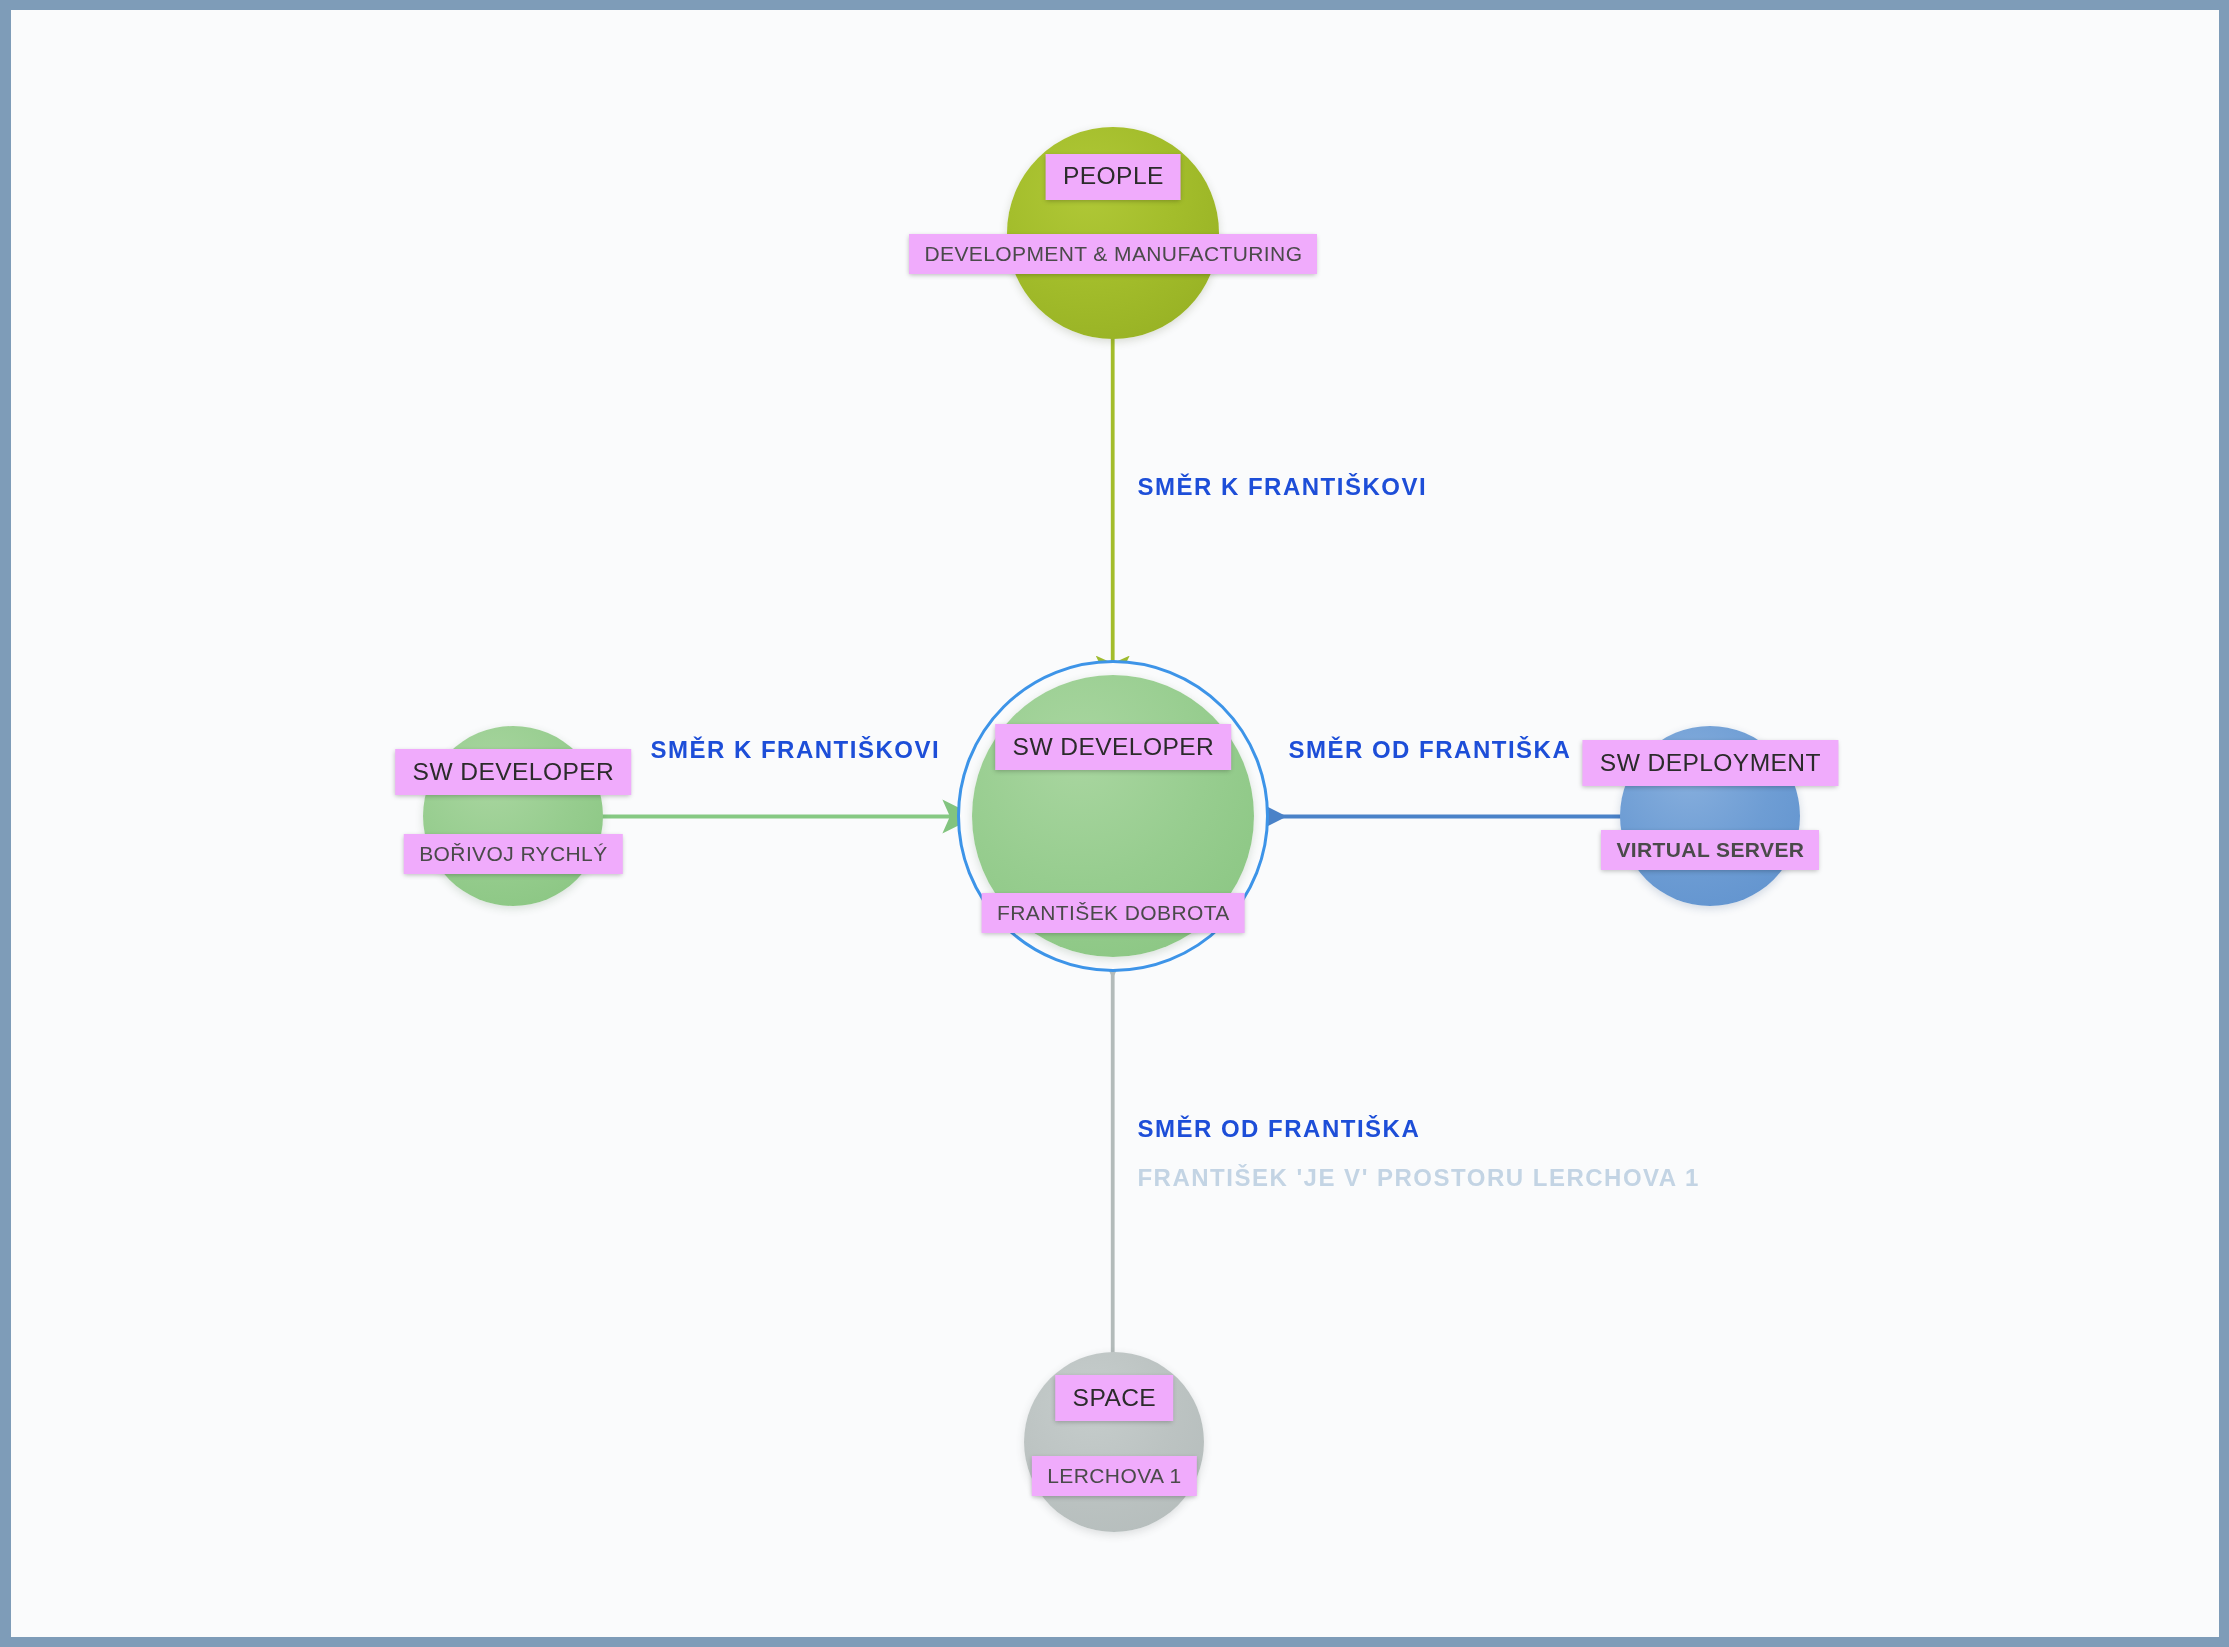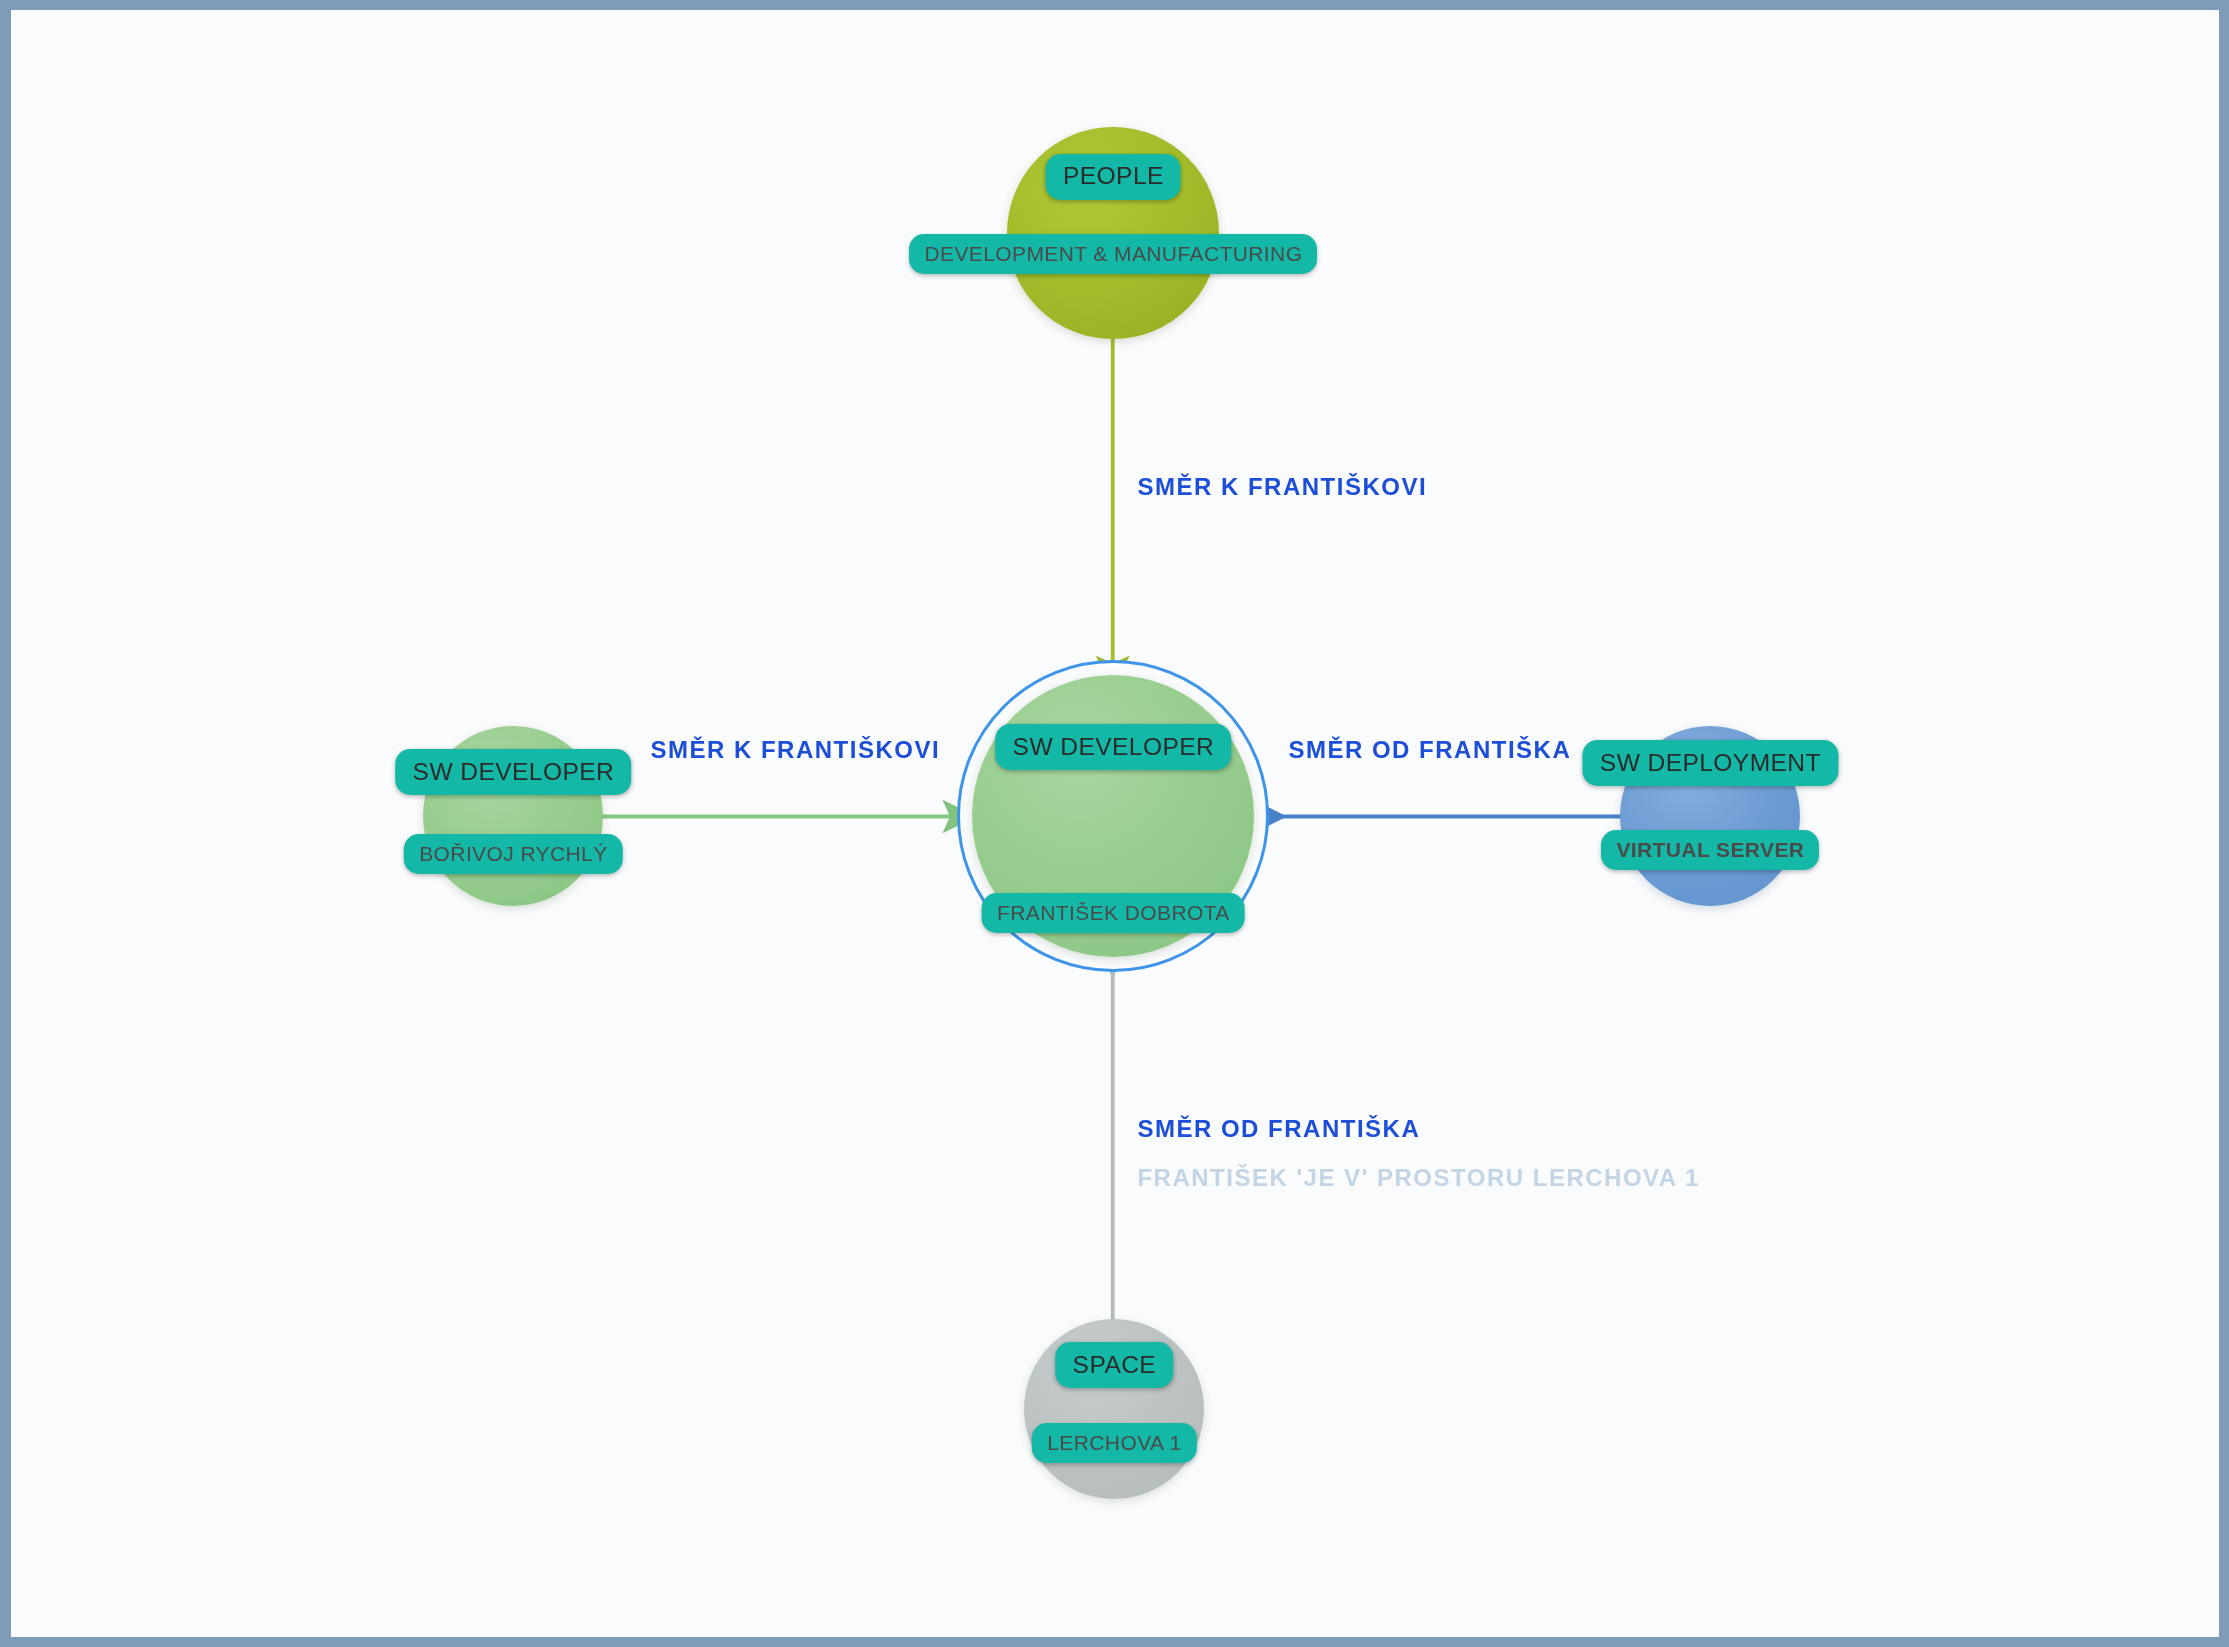--- a/index.html
+++ b/index.html
@@ -87,22 +87,22 @@
     background: #fafbfc;
     z-index: -1;
   }
   .node.selected { z-index: 5; }
 
   
   .pill {
     position: absolute;
     left: 50%;
     transform: translateX(-50%);
-    background: #14b8a6;
-    border-radius: 15px;
+    background: #f0abfc;
+    border-radius: 0;
     white-space: nowrap;
     color: #2b2b2b;
     font-weight: 400;
     letter-spacing: 0.4px;
     box-shadow: 0 1.9px 4.7px rgba(0,0,0,0.26);
     z-index: 3;
   }
   .pill.type {
     font-size: 24.6px;
     padding: 8.5px 17px 9.5px 17px;
@@ -178,21 +178,21 @@
       <div class="pill type" style="top:49px;">SW DEVELOPER</div>
       <div class="pill name" style="top:175px;margin-top:43px;">FRANTIŠEK DOBROTA</div>
     </div>
 
     <div class="node blue" style="left:1609px; top:716px; width:180px; height:180px;">
       <div class="node-disc"></div>
       <div class="pill type" style="top:14px;">SW DEPLOYMENT</div>
       <div class="pill name" style="top:104px;font-weight:bold;">VIRTUAL SERVER</div>
     </div>
 
-    <div class="node gray" style="left:1013px; top:1309px; width:180px; height:180px;">
+    <div class="node gray" style="left:1013px; top:1342px; width:180px; height:180px;">
       <div class="node-disc"></div>
       <div class="pill type" style="top:23px;">SPACE</div>
       <div class="pill name" style="top:104px;">LERCHOVA 1</div>
     </div>
 
     <div class="edge-label direction" style="left:1126px; top:463px;">SMĚR K FRANTIŠKOVI</div>
 
     <div class="edge-label direction" style="left:639px; top:726px;">SMĚR K FRANTIŠKOVI</div>
 
 

